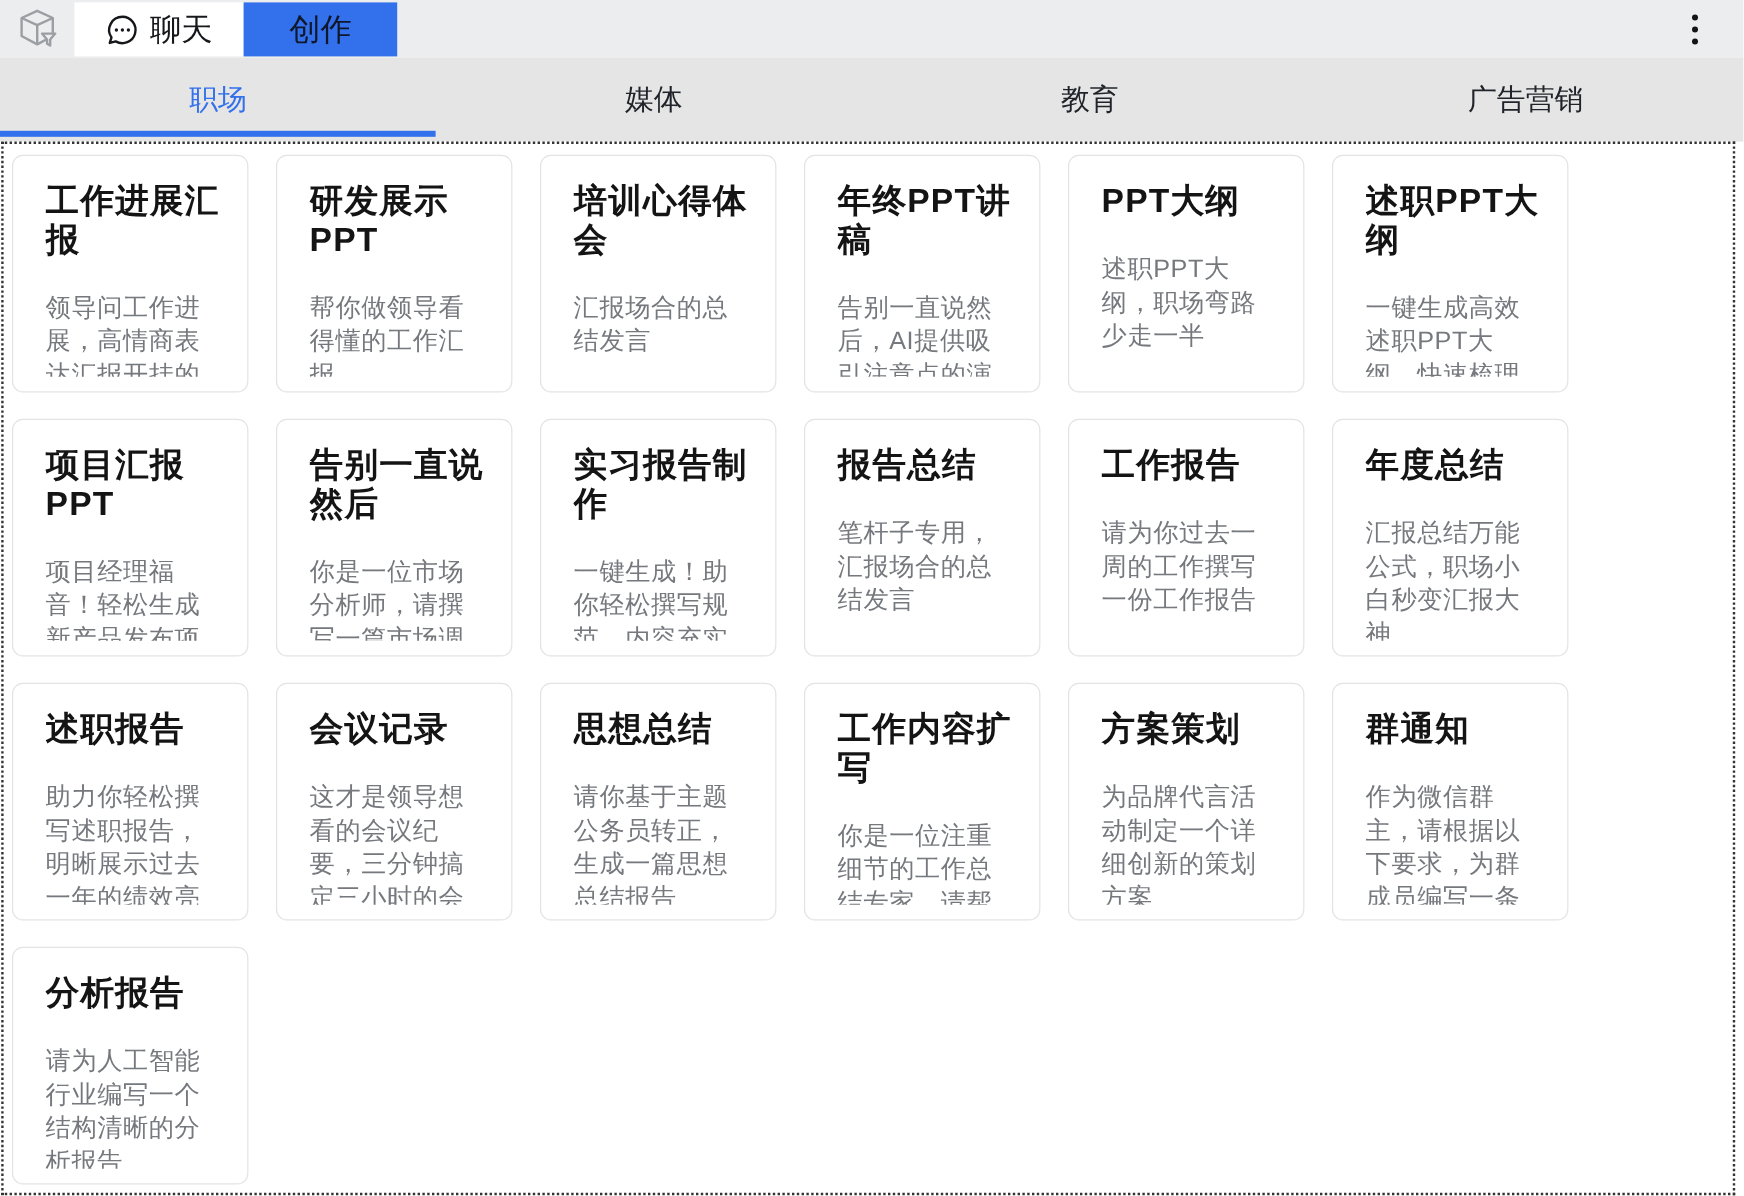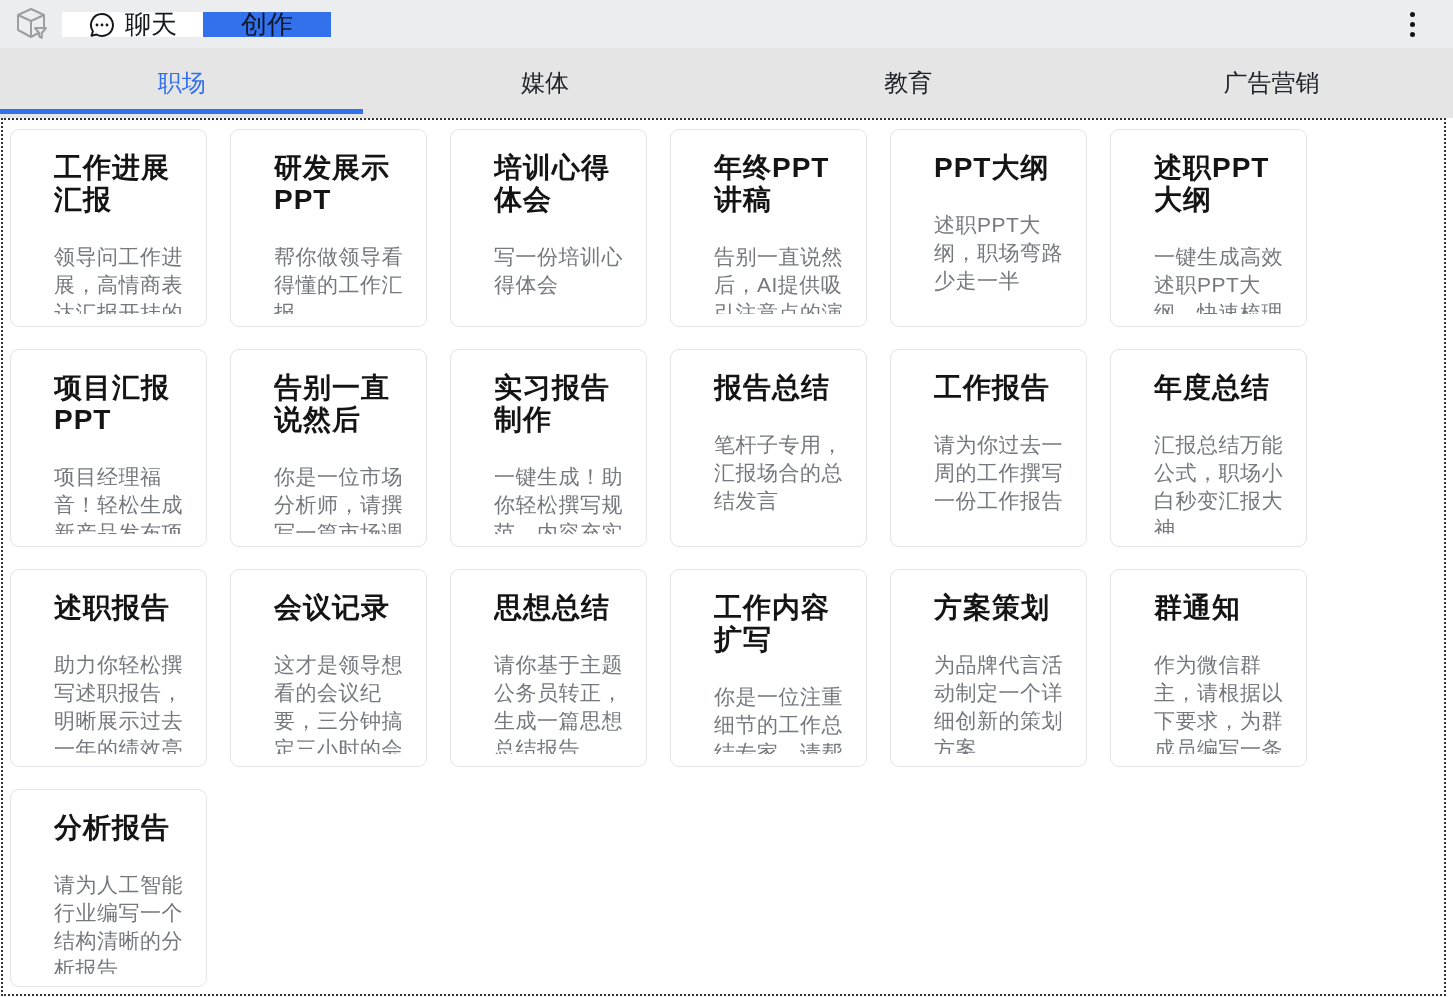--- a/index.html
+++ b/index.html
@@ -2,21 +2,21 @@
 <html style="--accent: #3370EB;"><head>
 <meta charset="utf-8">
 <style>
   * { box-sizing: border-box; margin: 0; padding: 0; }
   html,body { width:1453px; height:997px; overflow:hidden; background:#fff;
     font-family:"Liberation Sans","DejaVu Sans",sans-serif; }
 
   
   .topbar { height:48px; background:#ecedef; display:flex; align-items:center; position:relative; }
   .app-icon { margin-left:14px; width:36px; height:38px; display:flex; align-items:center; justify-content:center; }
-  .tab-group { display:flex; height:25px; margin-left:12px; margin-top:1px; }
+  .tab-group { display:flex; height:45px; margin-left:12px; margin-top:1px; }
   .mode-tab { display:flex; align-items:center; justify-content:center; font-size:26px;
     padding:0 26px; cursor:pointer; }
   .mode-tab.chat { background:#ffffff; color:#15171a; gap:9px; }
   .mode-tab.create { background:var(--accent); color:#0f172a; padding:0 38px; }
   .kebab { position:absolute; right:34px; top:9px; width:14px; height:30px;
     display:flex; flex-direction:column; align-items:center; justify-content:center; gap:5px; cursor:pointer; }
   .kebab i { width:5px; height:5px; border-radius:50%; background:#141414; }
 
   
   .catbar { height:70px; background:#e5e5e5; display:flex; position:relative; }
@@ -24,21 +24,21 @@
     font-size:24px; color:#20242a; cursor:pointer; }
   .cat.active { color:var(--accent); }
   .cat-underline { position:absolute; left:0; bottom:4px; width:25%; height:5px; background:var(--accent); }
 
   
   .content { position:absolute; left:1px; right:7px; top:118px; bottom:1px;
     border:2px dotted #333; background:#fff; padding:9px 0 0 7px; overflow:hidden; }
   .grid { display:grid; grid-template-columns:repeat(6,197px); grid-auto-rows:198px;
     column-gap:23px; row-gap:22px; }
   .card { background:#fff; border:1px solid #e3e4e6; border-radius:9px;
-    padding:22px 22px 0 43px; cursor:pointer; }
+    padding:22px 22px 0 27px; cursor:pointer; }
   .card-clip { height:162px; overflow:hidden; }
   .card-title { font-size:28px; line-height:32px; letter-spacing:1px;
     font-weight:bold; color:#141414; margin-bottom:27px; }
   .card-desc { font-size:21px; line-height:28px; letter-spacing:0.5px; color:#75787d; }
 </style>
 </head>
 <body>
 
 <div class="topbar" style="background: rgb(236, 237, 239);">
   <div class="app-icon">
@@ -100,21 +100,21 @@
   <div class="card">
     <div class="card-clip">
       <div class="card-title">研发展示PPT</div>
       <div class="card-desc">帮你做领导看得懂的工作汇报</div>
     </div>
   </div>
 
   <div class="card">
     <div class="card-clip">
       <div class="card-title">培训心得体会</div>
-      <div class="card-desc">写一份培训心得体会</div>
+      <div class="card-desc">汇报场合的总结发言</div>
     </div>
   </div>
 
   <div class="card">
     <div class="card-clip">
       <div class="card-title">年终PPT讲稿</div>
       <div class="card-desc">告别一直说然后，AI提供吸引注意点的演讲稿</div>
     </div>
   </div>
 

